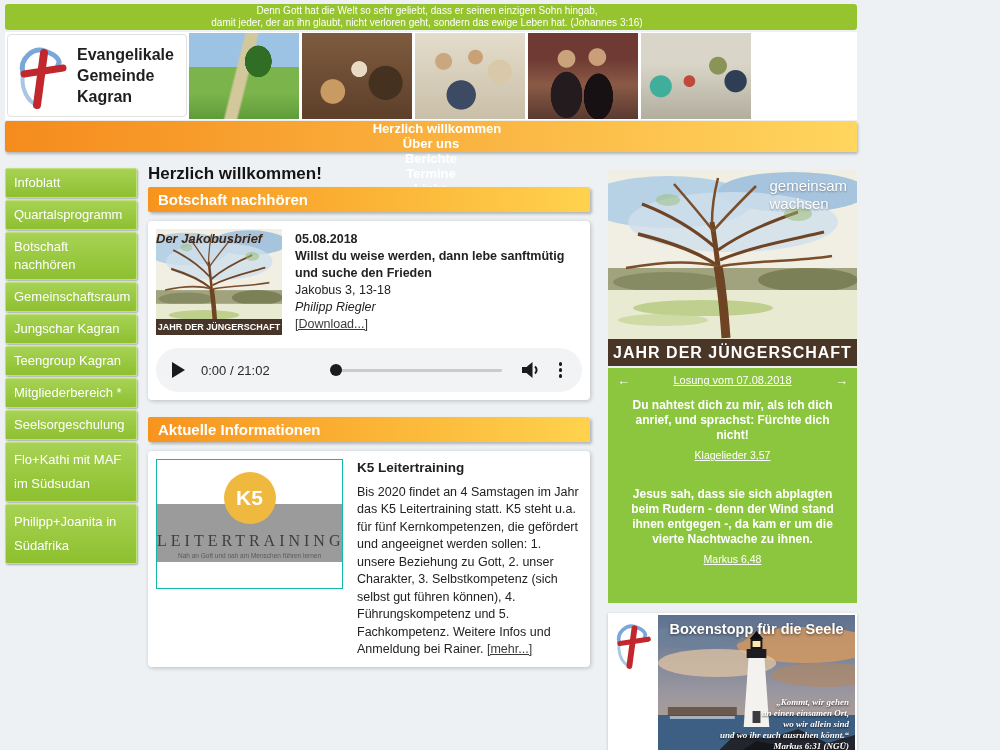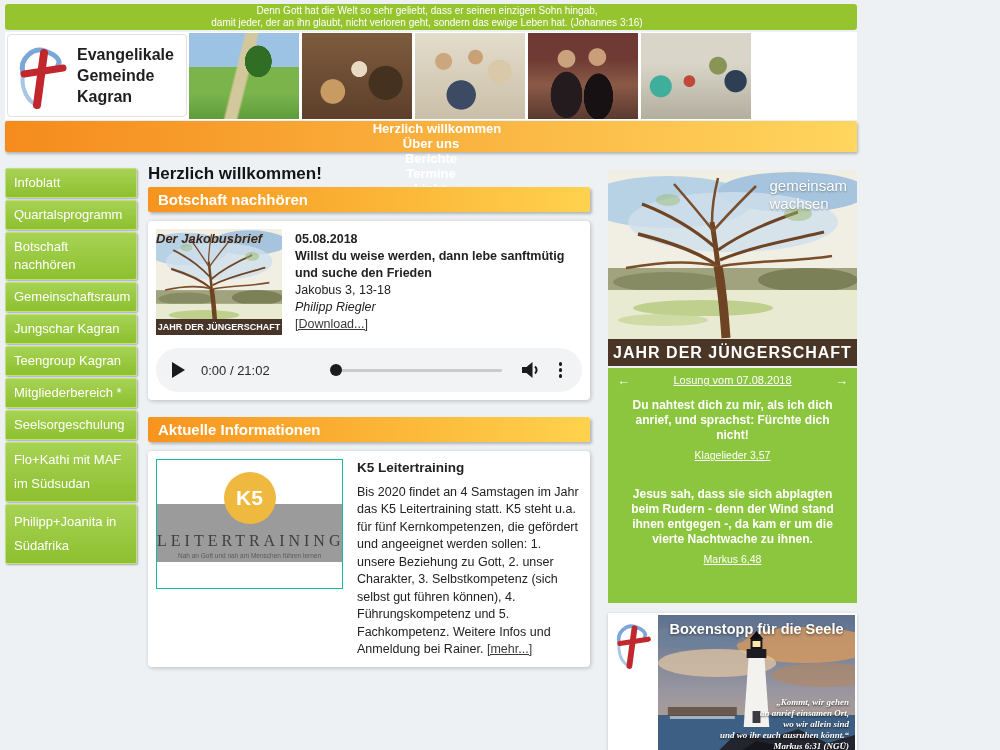--- a/index.html
+++ b/index.html
@@ -352,21 +352,21 @@
           <polygon points="92,42 108,42 113,112 87,112" fill="#f4f2ee"></polygon>
           <rect x="90" y="34" width="20" height="9" fill="#1c1c22"></rect>
           <rect x="94" y="24" width="12" height="10" fill="#15151a"></rect>
           <rect x="96" y="26" width="8" height="6" fill="#ffe9a8"></rect>
           <polygon points="93,24 107,24 100,16" fill="#101014"></polygon>
           <rect x="96" y="96" width="8" height="12" fill="#3a3a40"></rect>
         </svg>
         <div class="bx-title">Boxenstopp für die Seele</div>
         <div class="bx-quote">
           <span>„Kommt, wir gehen</span>
-          <span>an anrief einsamen Ort,</span>
+          <span>an einen einsamen Ort,</span>
           <span>wo wir allein sind</span>
           <span>und wo ihr euch ausruhen könnt.“</span>
           <span>Markus 6:31 (NGÜ)</span>
         </div>
       </a>
     </div>
   </div>
 
 </div>
 

